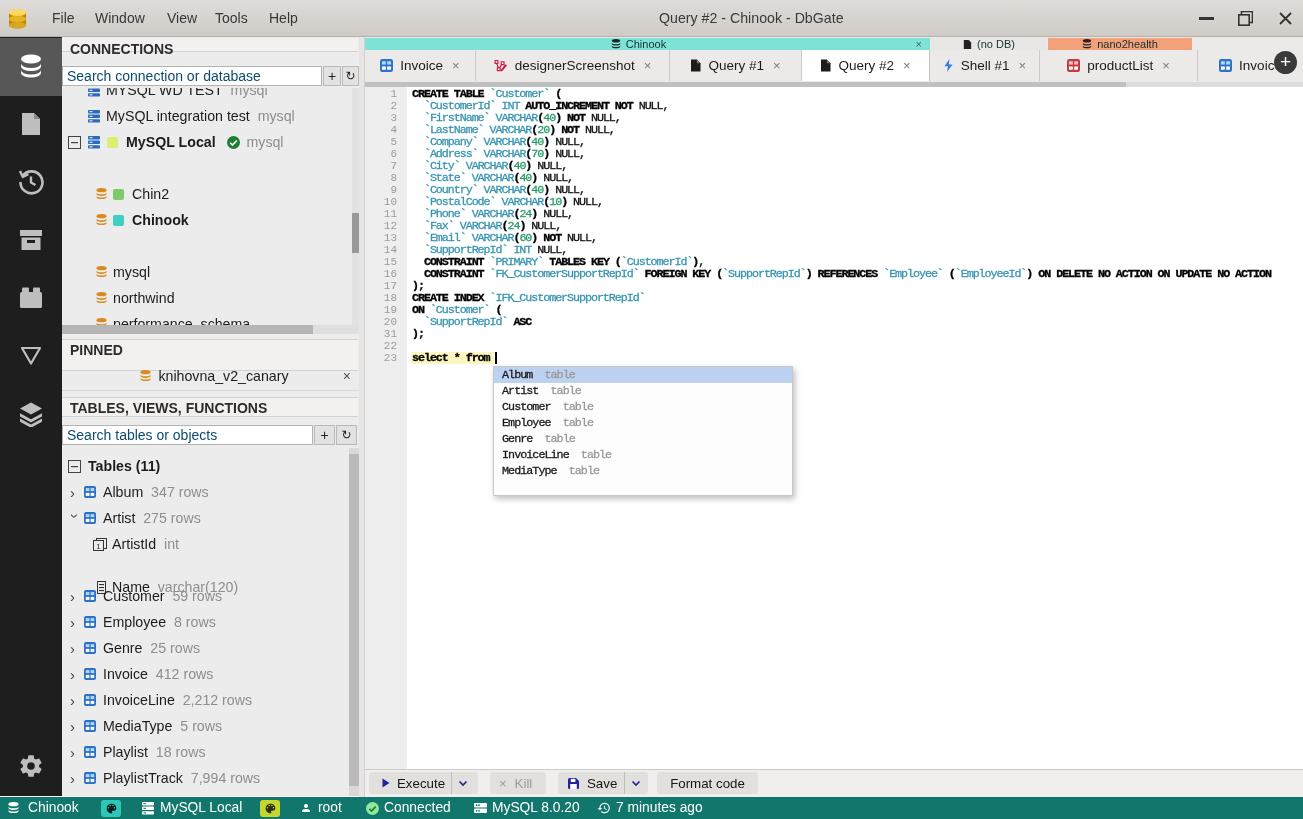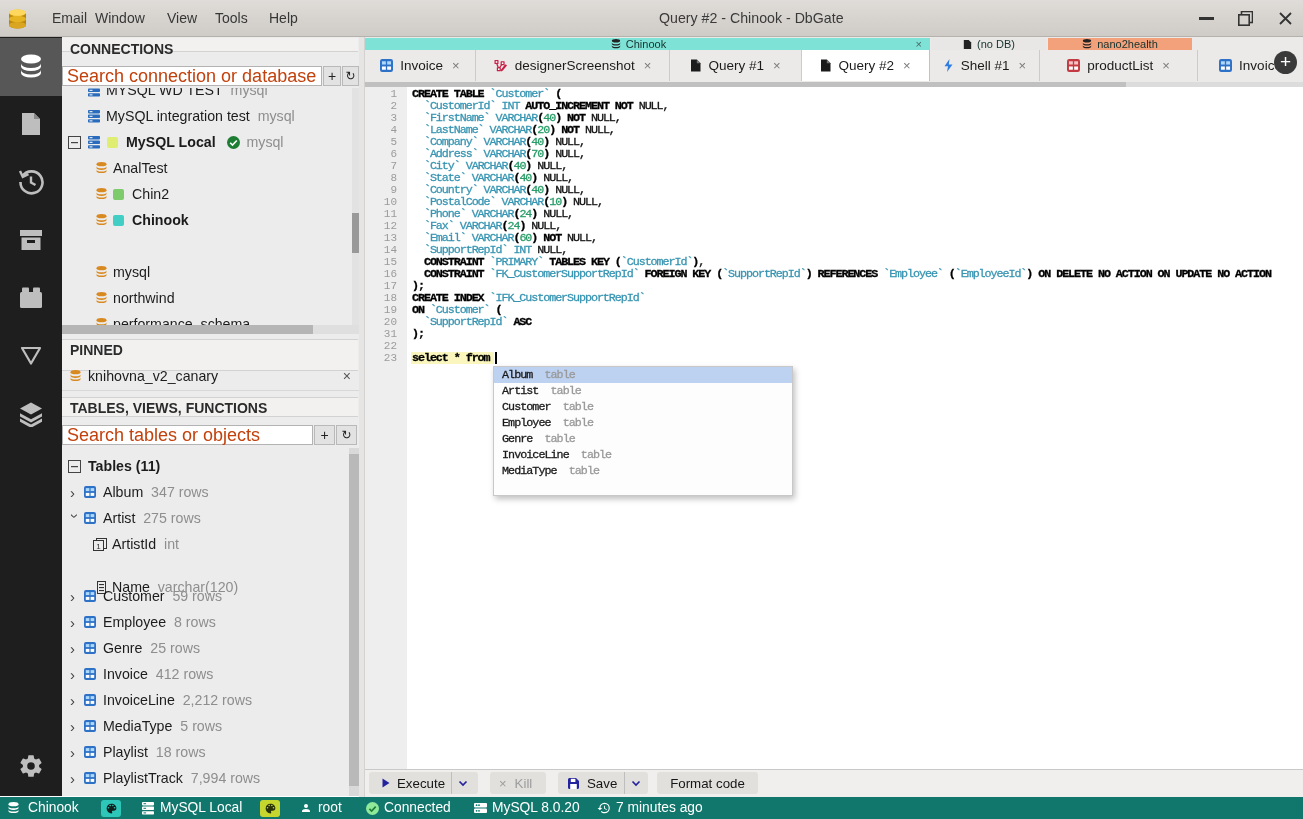--- a/index.html
+++ b/index.html
@@ -14,21 +14,21 @@
 .winbtn { position:absolute; top:11px; color:#333; }
 
 
 #iconbar { left:0; top:37px; width:62px; height:759px; background:#1e1e1e; }
 #iconbar .cell { position:absolute; left:0; width:62px; height:58px; display:flex; align-items:center; justify-content:center; }
 #iconbar .active { background:#575757; }
 
 
 #leftpanel { left:62px; top:37px; width:297px; height:759px; background:#ececec; overflow:hidden; }
 .sechdr { position:absolute; left:0; width:296px; background:#f2f1f0; border-bottom:1px solid #d2d2d2; font-weight:bold; font-size:14px; color:#2b2b2b; padding-left:8px; }
-.srchinput { position:absolute; background:#fff; border:1px solid #b3b3b3; color:#c2410c; font-size:18px; padding-left:4px; }
+.srchinput { position:absolute; background:#fff; border:1px solid #b3b3b3; color:#0c4a6e; font-size:14px; padding-left:4px; }
 .srchbtn { position:absolute; width:18px; height:20px; background:#e2e2e2; border:1px solid #b9b9b9; color:#222; text-align:center; line-height:18px; font-size:14px; }
 .row { position:absolute; left:0; width:290px; height:26px; display:flex; align-items:center; font-size:14.2px; color:#1c1c1c; white-space:nowrap; }
 .gray { color:#8e8e8e; }
 .b { font-weight:bold; }
 .chev { color:#444; font-size:15px; width:14px; display:inline-block; }
 .chev.dn { transform:rotate(90deg); width:10px; margin-right:4px; }
 svg.tbl { margin-right:7px; }
 
 
 #tabsarea { left:365px; top:37px; width:938px; height:50px; background:#eceae8; }
@@ -67,21 +67,21 @@
 <body>
 
 <div id="titlebar" class="abs">
   <svg class="abs" style="left:8px;top:9px" width="19" height="20" viewBox="0 0 19 20">
     <path d="M1 3.8 v12.4 a8.5 3.3 0 0 0 17 0 v-12.4" fill="#b8860b"></path>
     <ellipse cx="9.5" cy="16.2" rx="8.5" ry="3.3" fill="#daa520"></ellipse>
     <ellipse cx="9.5" cy="10" rx="8.5" ry="3.3" fill="#e6b422"></ellipse>
     <path d="M1 3.8 a8.5 3.3 0 0 0 17 0 a8.5 3.3 0 0 0 -17 0 z" fill="#f0c63a"></path>
     <ellipse cx="9.5" cy="3.6" rx="8.5" ry="3.2" fill="#ffd75e"></ellipse>
   </svg>
-  <div class="menu" style="left:52px">Email</div>
+  <div class="menu" style="left:52px">File</div>
   <div class="menu" style="left:95px">Window</div>
   <div class="menu" style="left:167px">View</div>
   <div class="menu" style="left:215px">Tools</div>
   <div class="menu" style="left:269px">Help</div>
   <div id="apptitle">Query #2 - Chinook - DbGate</div>
   <svg class="winbtn" style="left:1199px;top:17px" width="15" height="3" viewBox="0 0 15 3">
       <rect width="15" height="3" fill="#333"></rect>
     </svg>
   <svg class="winbtn" style="left:1238px;top:11px" width="15" height="15" viewBox="0 0 15 15">
       <rect x="3.5" y="0.5" width="11" height="11" fill="none" stroke="#333" stroke-width="1.6"></rect>
@@ -192,27 +192,20 @@
             <rect x="1.5" y="1.2" width="3" height="1"></rect>
             <rect x="1.5" y="5.8" width="3" height="1"></rect>
             <rect x="1.5" y="10.4" width="3" height="1"></rect>
           </g>
         </svg><svg width="11" height="11" style="margin-right:8px">
           <rect width="11" height="11" rx="2" fill="#dfee72"></rect>
         </svg><span class="b">MySQL Local</span>&nbsp;&nbsp;<svg width="13" height="13" viewBox="0 0 13 13" style="margin:0 3px">
           <circle cx="6.5" cy="6.5" r="6.5" fill="#1d7e33"></circle>
           <path d="M3.2 6.7 L5.5 9 L9.8 4.5" stroke="#fff" stroke-width="1.6" fill="none"></path>
         </svg>&nbsp;<span class="gray">mysql</span></div>
-    <div class="row" style="top:67px; left:34px;"><svg width="11" height="12" viewBox="0 0 11 12" style="margin-right:6px">
-          <g fill="#d88a21">
-            <ellipse cx="5.5" cy="2.2" rx="5" ry="2.1"></ellipse>
-            <path d="M0.5 4.2 a5 2.1 0 0 0 10 0 v1.6 a5 2.1 0 0 1 -10 0 z"></path>
-            <path d="M0.5 7.4 a5 2.1 0 0 0 10 0 v1.6 a5 2.1 0 0 1 -10 0 z"></path>
-          </g>
-        </svg>AnalTest</div>
     <div class="row" style="top:93px; left:34px;"><svg width="11" height="12" viewBox="0 0 11 12" style="margin-right:6px">
           <g fill="#d88a21">
             <ellipse cx="5.5" cy="2.2" rx="5" ry="2.1"></ellipse>
             <path d="M0.5 4.2 a5 2.1 0 0 0 10 0 v1.6 a5 2.1 0 0 1 -10 0 z"></path>
             <path d="M0.5 7.4 a5 2.1 0 0 0 10 0 v1.6 a5 2.1 0 0 1 -10 0 z"></path>
           </g>
         </svg><svg width="11" height="11" style="margin-right:8px">
           <rect width="11" height="11" rx="2" fill="#7ecb6c"></rect>
         </svg>Chin2</div>
     <div class="row" style="top:119px; left:34px;">
@@ -251,21 +244,21 @@
         </svg>performance_schema</div>
   </div>
   <div class="abs" style="left:290px; top:51px; width:7px; height:237px; background:#e2e2e2;">
       <div class="abs" style="left:0; top:125px; width:7px; height:40px; background:#999;"></div>
     </div>
   <div class="abs" style="left:0; top:288px; width:297px; height:9px; background:#dfdfdf;">
       <div class="abs" style="left:0; top:0; width:251px; height:9px; background:#b5b5b5;"></div>
     </div>
 
   <div class="sechdr" style="top:302px; height:32px; line-height:21px; border-top:1px solid #d2d2d2;">PINNED</div>
-  <div class="abs" style="left:0; top:324px; width:297px; height:30px; border-bottom:1px solid #d8d8d8; display:flex; align-items:center; font-size:14.2px; color:#1c1c1c;">
+  <div class="abs" style="left:0; top:324px; width:297px; height:30px; border-bottom:1px solid #d8d8d8; display:flex; align-items:center; font-size:14.2px; color:#1c1c1c;justify-content:center;">
     <svg width="11" height="12" viewBox="0 0 11 12" style="margin:0 7px 0 8px">
         <g fill="#d88a21">
           <ellipse cx="5.5" cy="2.2" rx="5" ry="2.1"></ellipse>
           <path d="M0.5 4.2 a5 2.1 0 0 0 10 0 v1.6 a5 2.1 0 0 1 -10 0 z"></path>
           <path d="M0.5 7.4 a5 2.1 0 0 0 10 0 v1.6 a5 2.1 0 0 1 -10 0 z"></path>
         </g>
       </svg>knihovna_v2_canary
     <span style="position:absolute; right:8px; color:#555; font-size:14px;">×</span>
   </div>
 

